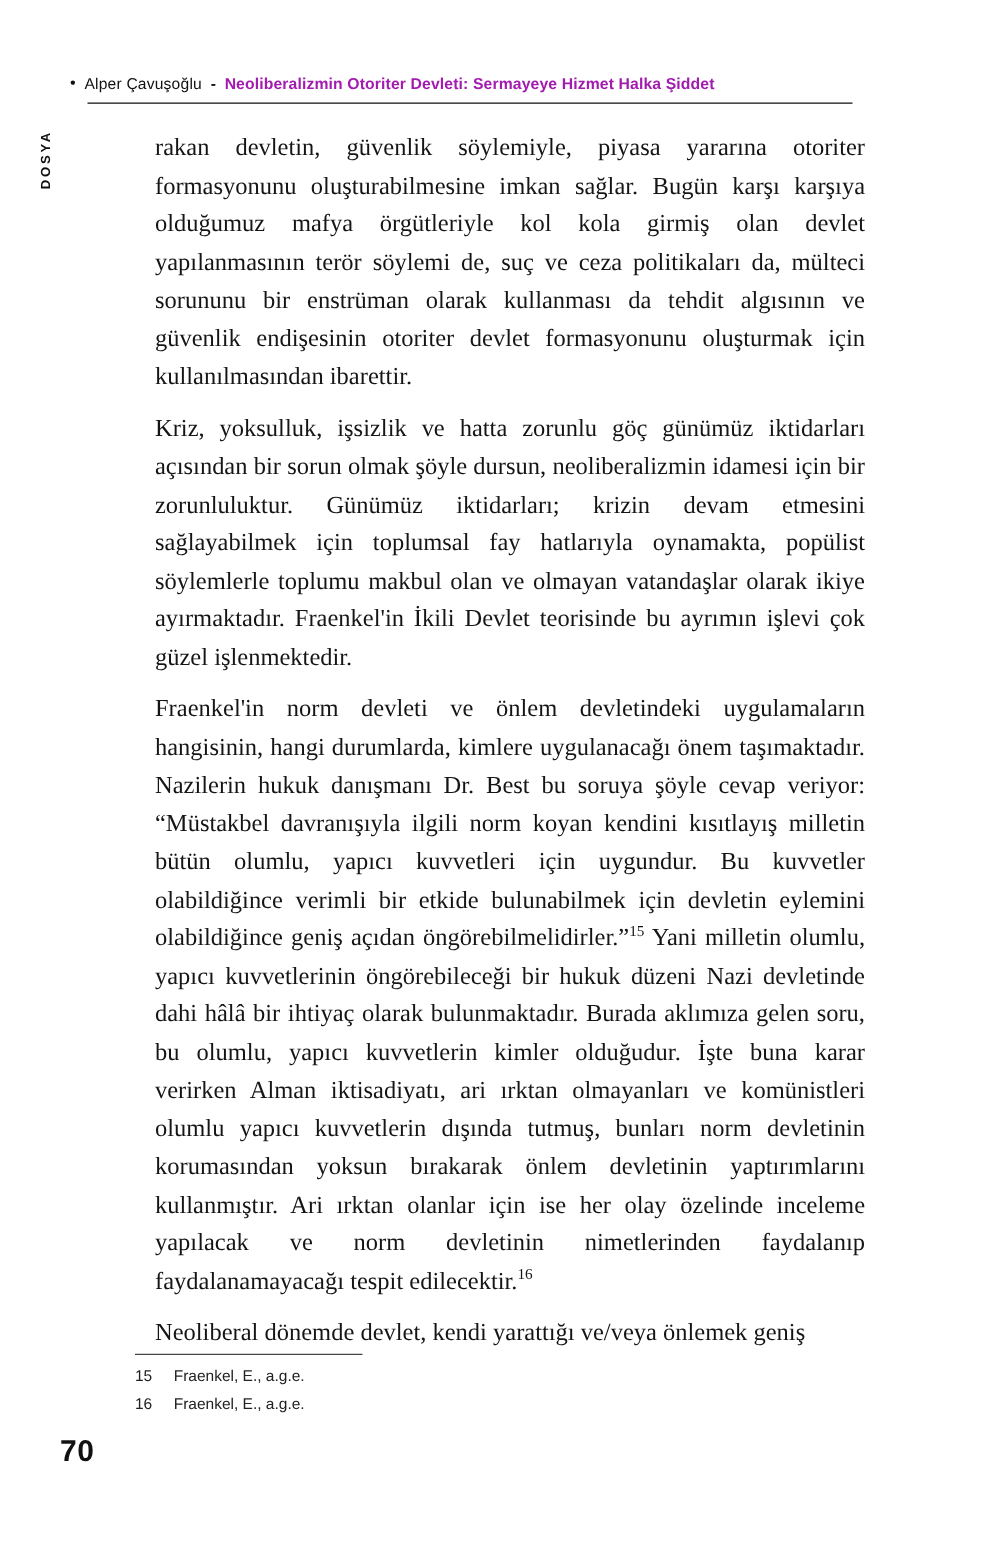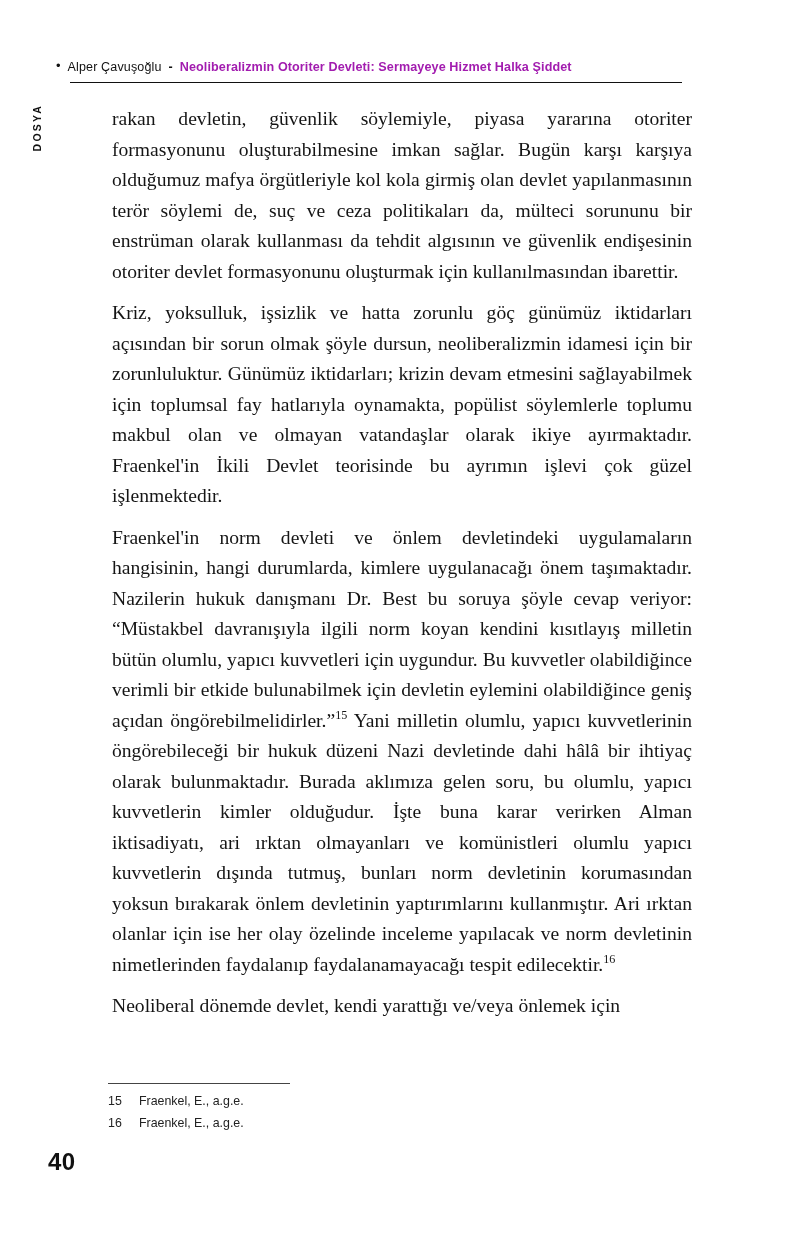--- a/index.html
+++ b/index.html
@@ -82,21 +82,21 @@
   }
 
   
   .body {
     position: absolute;
     left: 108px;
     top: 104px;
     width: 584px;
   }
   .body p {
-    margin: 0 0 11px 4px;
+    margin: 0 0 11px 16px;
     font-size: 19.6px;
     line-height: 30.5px;
     text-align: justify;
     text-justify: inter-word;
     hyphens: manual;
     color: #151515;
   }
   .body p:last-child {
     margin-bottom: 0;
   }
@@ -161,30 +161,30 @@
     <span class="title">Neoliberalizmin Otoriter Devleti: Sermayeye Hizmet Halka Şiddet</span>
   </div>
   <div class="header-rule"></div>
 
   <div class="section-tab">DOSYA</div>
 
   <div class="body">
     <p>rakan devletin, güvenlik söylemiyle, piyasa yararına otoriter formasyonunu oluşturabilmesine imkan sağlar. Bugün karşı karşıya olduğumuz mafya örgütleriyle kol kola girmiş olan devlet yapılanmasının terör söylemi de, suç ve ceza politikaları da, mülteci sorununu bir enstrüman olarak kullanması da tehdit algısının ve güvenlik endişesinin otoriter devlet formasyonunu oluşturmak için kullanılmasından ibarettir.</p>
     <p>Kriz, yoksulluk, işsizlik ve hatta zorunlu göç günümüz iktidarları açısından bir sorun olmak şöyle dursun, neoliberalizmin idamesi için bir zorunluluktur. Günümüz iktidarları; krizin devam etmesini sağlayabilmek için toplumsal fay hatlarıyla oynamakta, popülist söylemlerle toplumu makbul olan ve olmayan vatandaşlar olarak ikiye ayırmaktadır. Fraenkel'in İkili Devlet teorisinde bu ayrımın işlevi çok güzel işlenmektedir.</p>
     <p><span>Fraenkel'in norm devleti ve önlem devletindeki uygulamaların hangisinin, hangi durumlarda, kimlere uygulanacağı önem taşımaktadır. Nazilerin hukuk danışmanı Dr. Best bu soruya şöyle cevap veriyor: “Müstakbel davranışıyla ilgili norm koyan kendini kısıtlayış milletin bütün olumlu, yapıcı kuvvetleri için uygundur. Bu kuvvetler olabildiğince verimli bir etkide bulunabilmek için devletin eylemini olabildiğince geniş açıdan öngörebilmelidirler.”</span><sup>15</sup><span> Yani milletin olumlu, yapıcı kuvvetlerinin öngörebileceği bir hukuk düzeni Nazi devletinde dahi hâlâ bir ihtiyaç olarak bulunmaktadır. Burada aklımıza gelen soru, bu olumlu, yapıcı kuvvetlerin kimler olduğudur. İşte buna karar verirken Alman iktisadiyatı, ari ırktan olmayanları ve komünistleri olumlu yapıcı kuvvetlerin dışında tutmuş, bunları norm devletinin korumasından yoksun bırakarak önlem devletinin yaptırımlarını kullanmıştır. Ari ırktan olanlar için ise her olay özelinde inceleme yapılacak ve norm devletinin nimetlerinden faydalanıp faydalanamayacağı tespit edilecektir.</span><sup>16</sup></p>
-    <p>Neoliberal dönemde devlet, kendi yarattığı ve/veya önlemek için</p>
+    <p>Neoliberal dönemde devlet, kendi yarattığı ve/veya önlemek geniş</p>
   </div>
 
   <div class="footnote-rule"></div>
   <div class="footnotes">
     <div class="footnote">
       <span class="num">15</span>
       <span class="text">Fraenkel, E., a.g.e.</span>
     </div>
     <div class="footnote">
       <span class="num">16</span>
       <span class="text">Fraenkel, E., a.g.e.</span>
     </div>
   </div>
 
-  <div class="page-number">40</div>
+  <div class="page-number">70</div>
 
 </div>
 
 </body></html>

